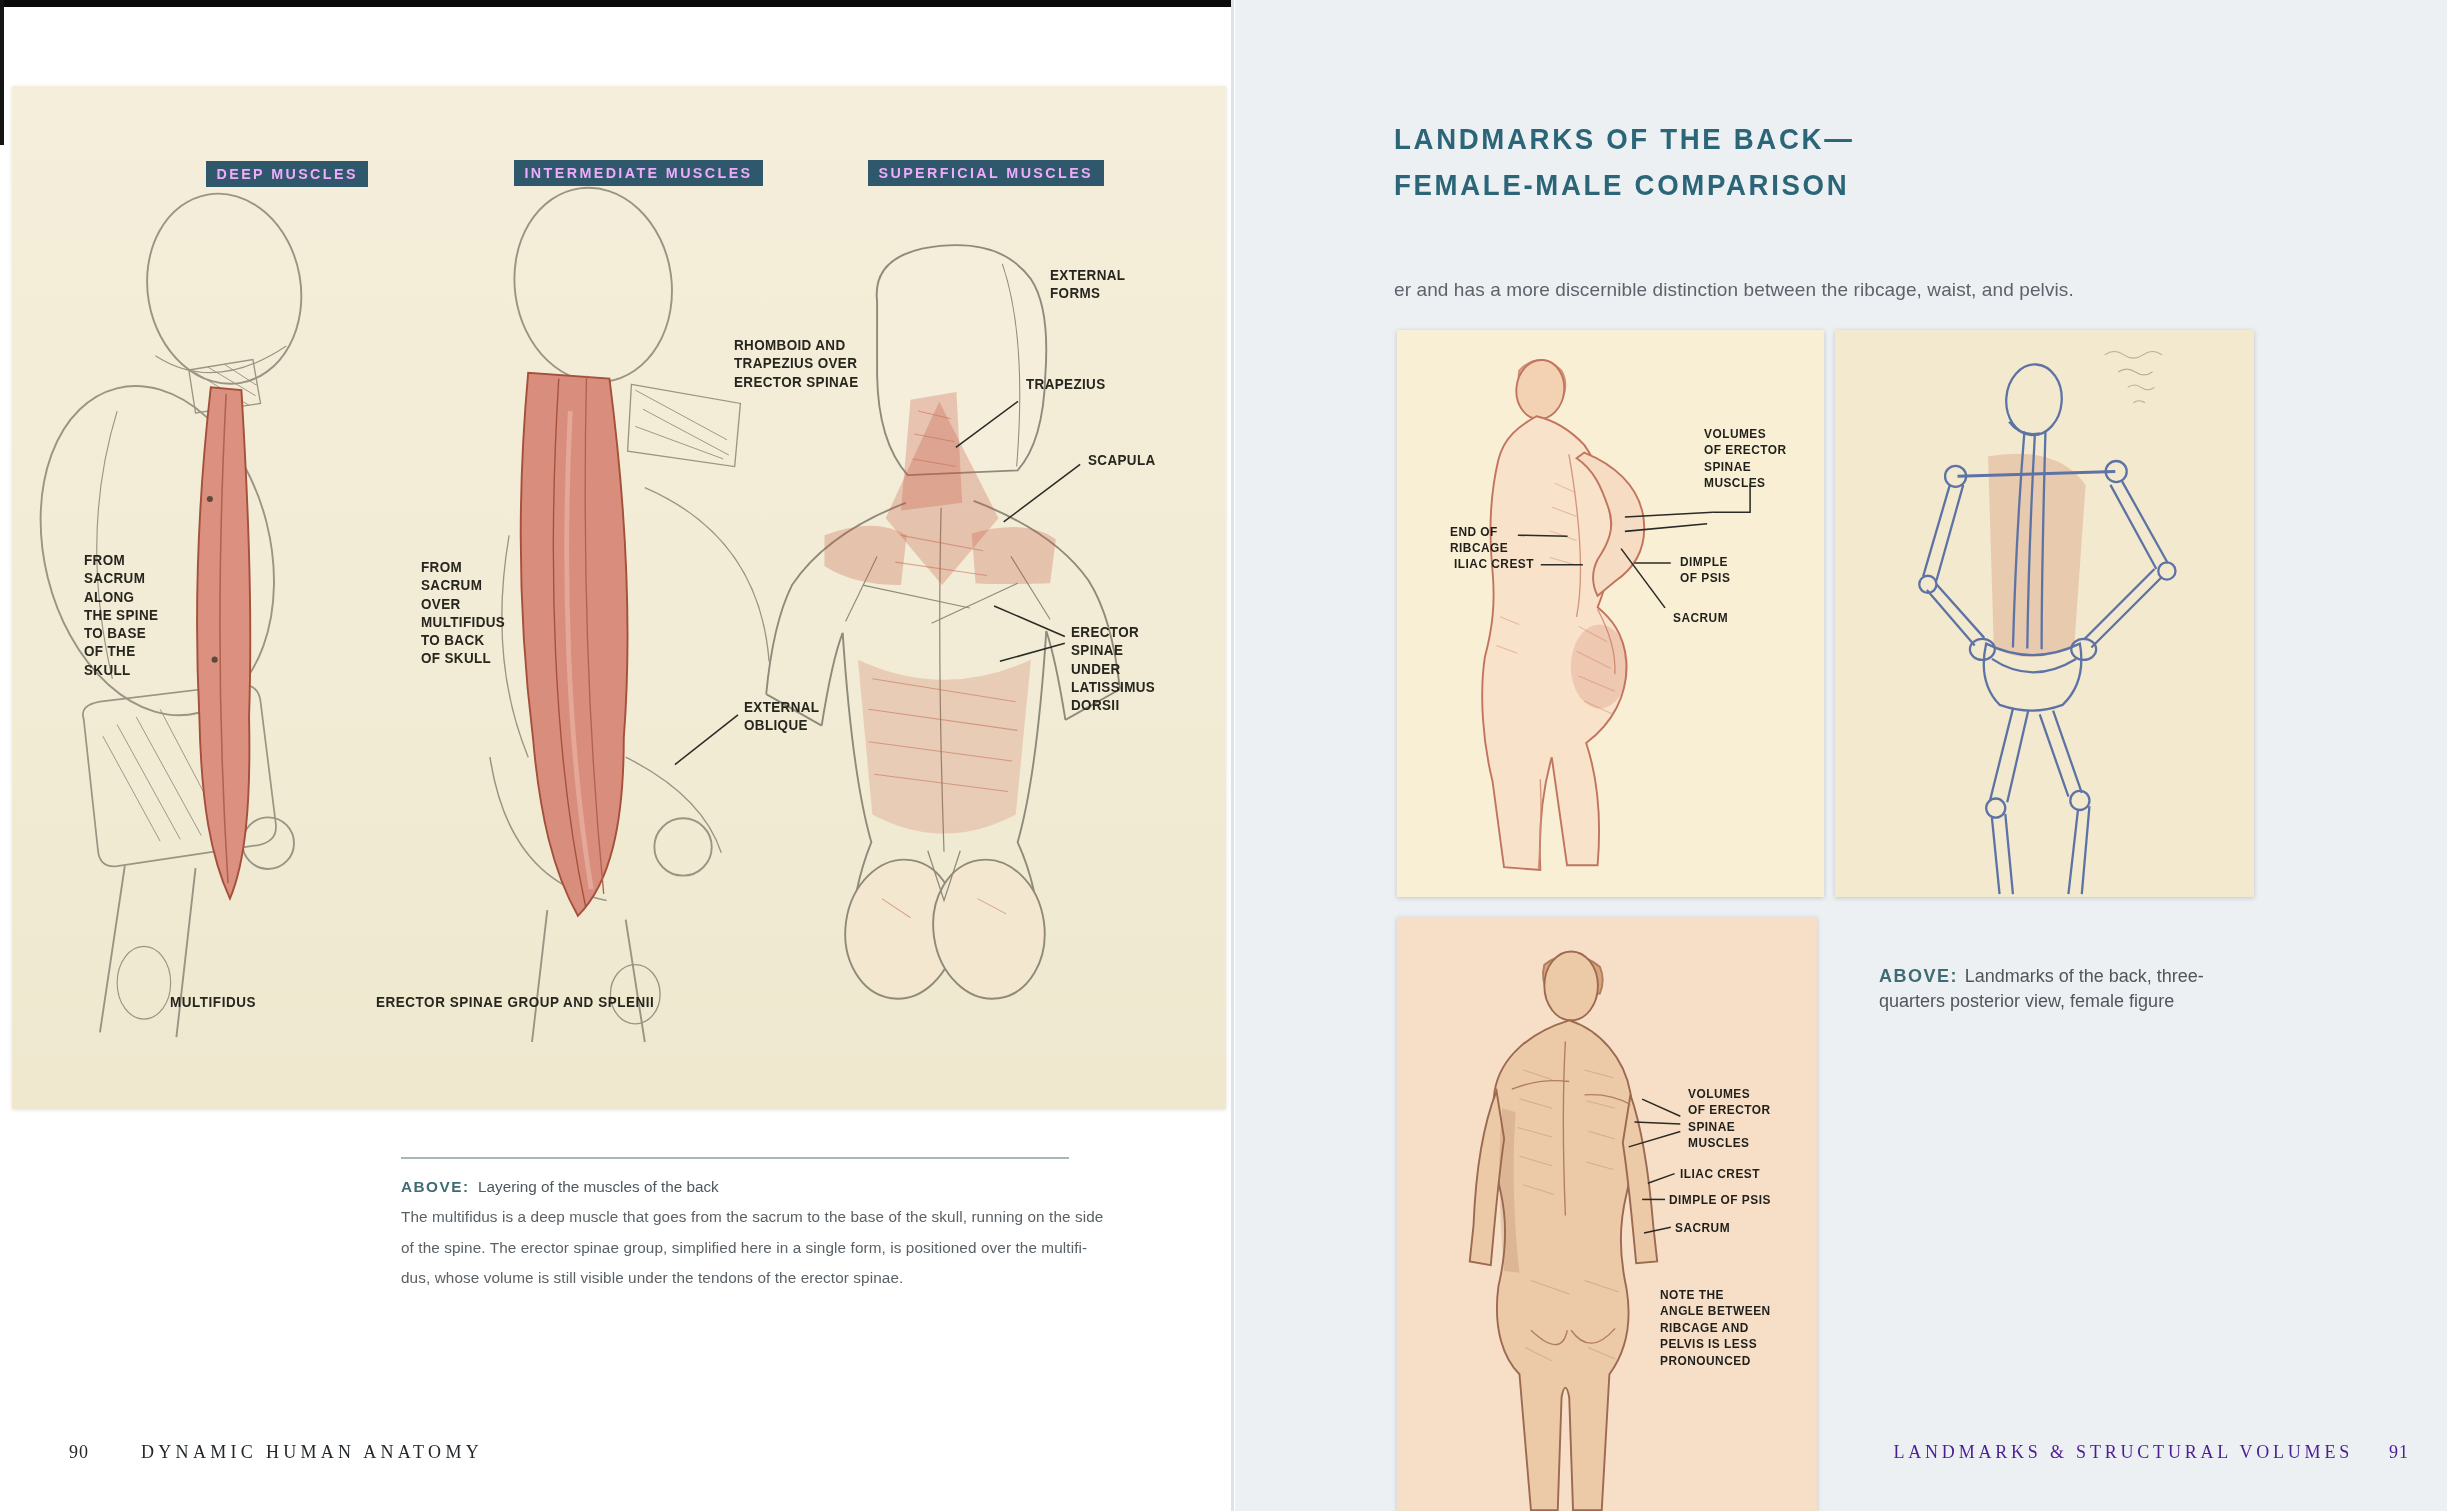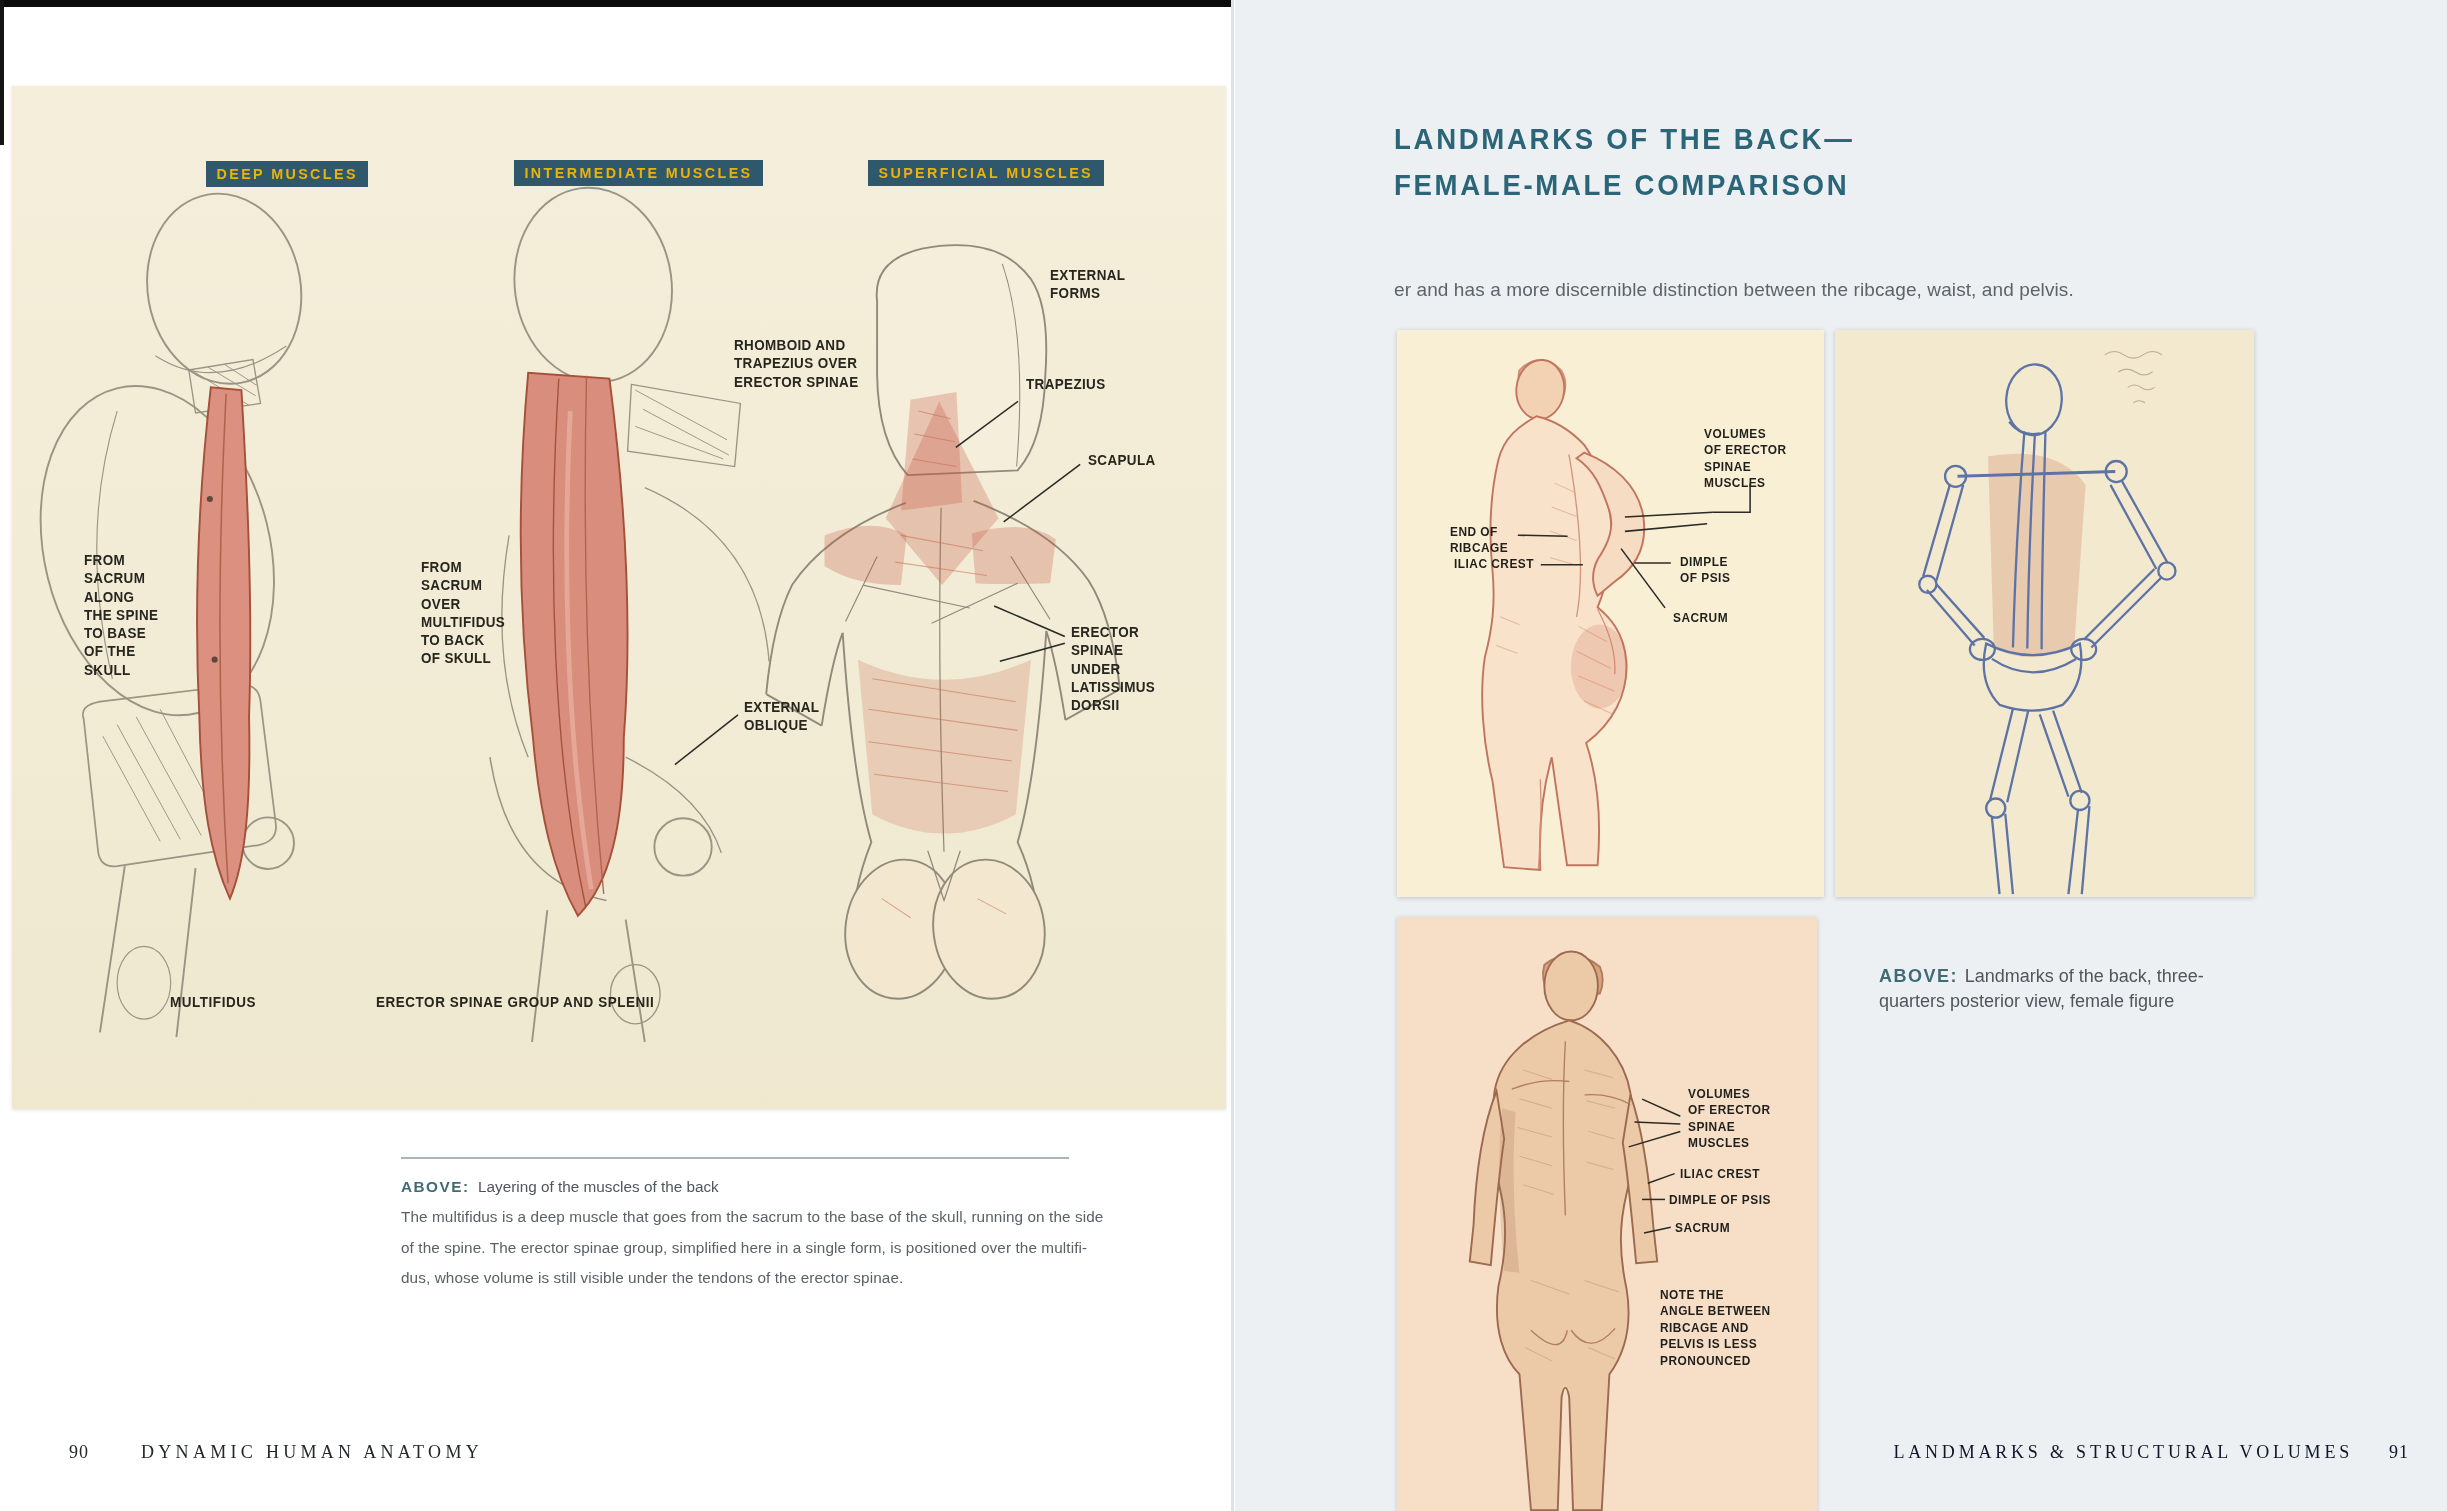--- a/index.html
+++ b/index.html
@@ -8,21 +8,21 @@
   .abs{position:absolute;}
 
   
   .topbar{left:0;top:0;width:1231px;height:6.7px;background:#0b0b0b;}
   .edgebar{left:0;top:0;width:3.8px;height:145px;background:#141414;}
 
   
   .plate{left:12.4px;top:86px;width:1214px;height:1023px;
          background:linear-gradient(180deg,#f4eeda 0%,#f2ecd6 55%,#efe8cf 100%);
          box-shadow:0 1px 3.8px rgba(0,0,0,.12);}
-  .badge{position:absolute;background:#30586c;color:#eab308;font-weight:bold;font-size:14.3px;
+  .badge{position:absolute;background:#30586c;color:#f0abfc;font-weight:bold;font-size:14.3px;
          letter-spacing:2.4px;line-height:1;padding:5.7px 10.5px;white-space:nowrap;}
   .plabel{position:absolute;font-weight:bold;font-size:14.3px;line-height:1.28;letter-spacing:0.4px;
           color:#26251e;white-space:pre-line;transform:scaleX(.94);transform-origin:left top;}
   .pcaption{position:absolute;font-weight:bold;font-size:14.3px;letter-spacing:0.6px;color:#26251e;
             transform:scaleX(.94);transform-origin:left top;white-space:nowrap;}
 
   
   .rule{left:401px;top:1157px;width:668px;height:1.9px;background:#a9b7ba;}
   .capline{left:401px;top:1178px;font-size:15.3px;color:#4e565b;}
   .cap-prefix{color:#3f6b72;font-weight:bold;letter-spacing:1.5px;margin-right:8.6px;}
@@ -45,21 +45,21 @@
   .panel-bottom{left:1397px;top:917px;width:420px;height:595px;background:#f6dfc6;}
   .panel svg{position:absolute;left:0;top:0;}
 
   .ann{position:absolute;font-weight:bold;font-size:12.4px;line-height:1.32;letter-spacing:0.5px;
        color:#1f1f1c;white-space:pre-line;transform:scaleX(.96);transform-origin:left top;}
 
   .rp-cap{position:absolute;left:1879px;font-size:18px;line-height:25px;color:#4f565c;}
   .rp-cap .pfx{color:#3f6b72;font-weight:600;letter-spacing:1.5px;margin-right:6.7px;}
 
   .footer-right{position:absolute;right:38px;top:1442px;font-family:"Liberation Serif",serif;
-                font-size:18px;color:#0f172a;letter-spacing:3.8px;white-space:nowrap;}
+                font-size:18px;color:#4c1d95;letter-spacing:3.8px;white-space:nowrap;}
   .footer-right .pagenum{margin-left:36px;letter-spacing:1px;}
 
   svg.overlay{position:absolute;left:0;top:0;pointer-events:none;}
 </style>
 </head>
 <body>
 
 <div class="page">
 
   <div class="abs topbar"></div>

